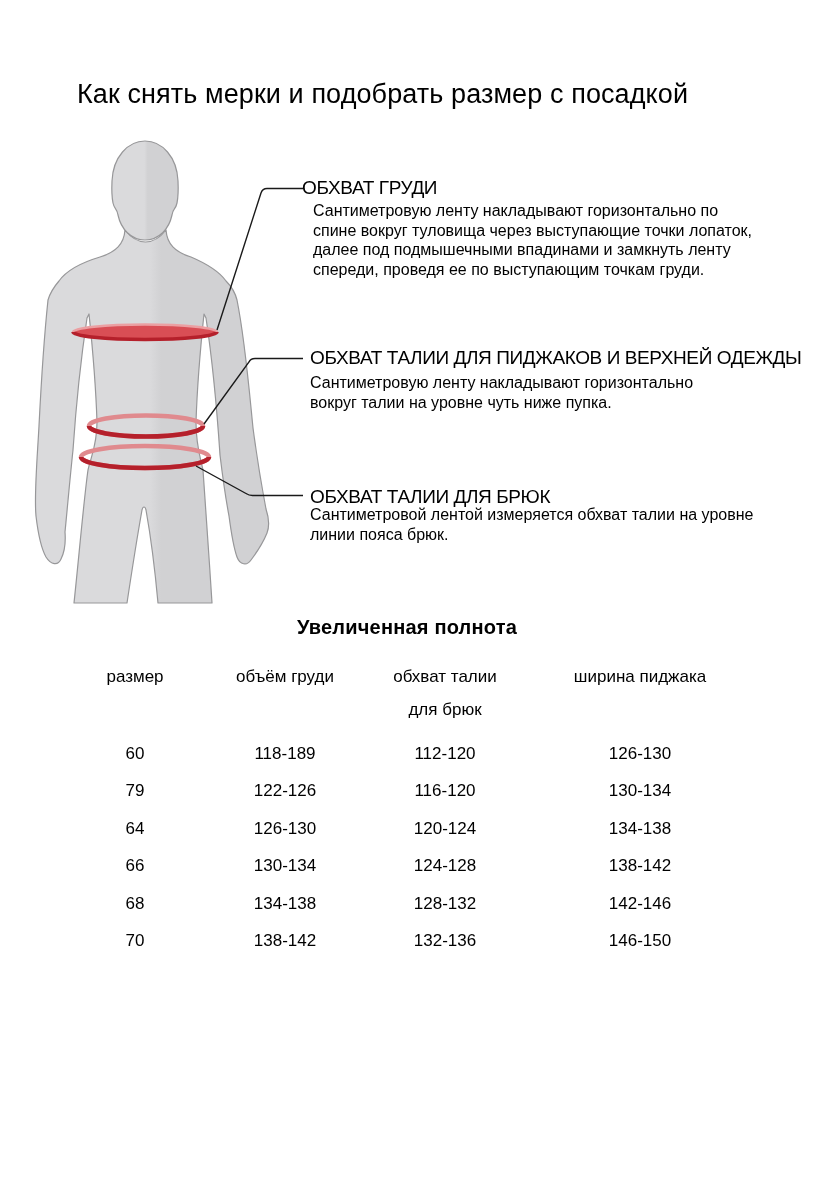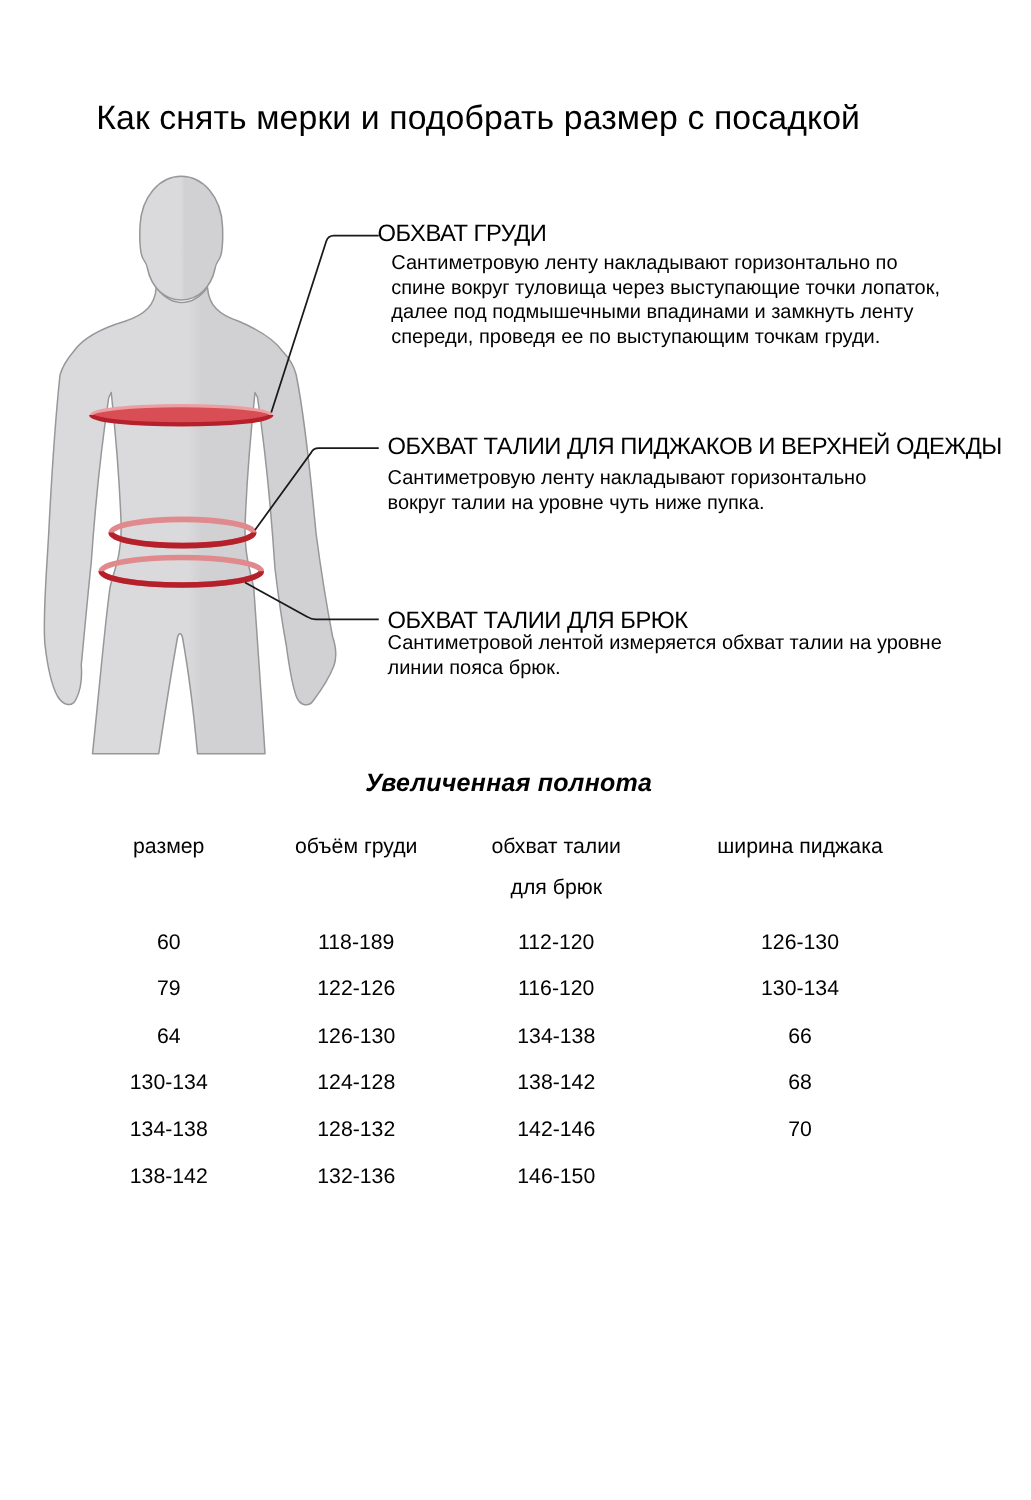--- a/index.html
+++ b/index.html
@@ -22,21 +22,21 @@
     margin:0;font-size:16px;line-height:19.5px;white-space:pre-line;
   }
   .s1h{left:302px;top:177px;}
   .s1b{left:313px;top:201px;}
   .s2h{left:310px;top:347px;}
   .s2b{left:310px;top:373px;}
   .s3h{left:310px;top:486px;}
   .s3b{left:310px;top:505px;}
   .table-title{
     left:75px;top:616px;width:664px;text-align:center;
-    font-size:20px;font-weight:700;letter-spacing:0.2px;font-style:italic;
+    font-size:20px;font-weight:700;letter-spacing:0.2px;
   }
   .tgrid{
     display:grid;grid-template-columns:120px 180px 140px 250px;
     font-size:17px;
   }
   .tgrid div{text-align:center;white-space:nowrap;}
   .thead1{left:75px;top:667px;}
   .thead2{left:75px;top:700px;}
   .tbody{left:75px;top:735px;grid-auto-rows:37.4px;}
   .tbody div{line-height:37.4px;}
@@ -169,20 +169,21 @@
   <div>60</div>
   <div>118-189</div>
   <div>112-120</div>
   <div>126-130</div>
   <div>79</div>
   <div>122-126</div>
   <div>116-120</div>
   <div>130-134</div>
   <div>64</div>
   <div>126-130</div>
+  <div>120-124</div>
   <div>134-138</div>
   <div>66</div>
   <div>130-134</div>
   <div>124-128</div>
   <div>138-142</div>
   <div>68</div>
   <div>134-138</div>
   <div>128-132</div>
   <div>142-146</div>
   <div>70</div>

